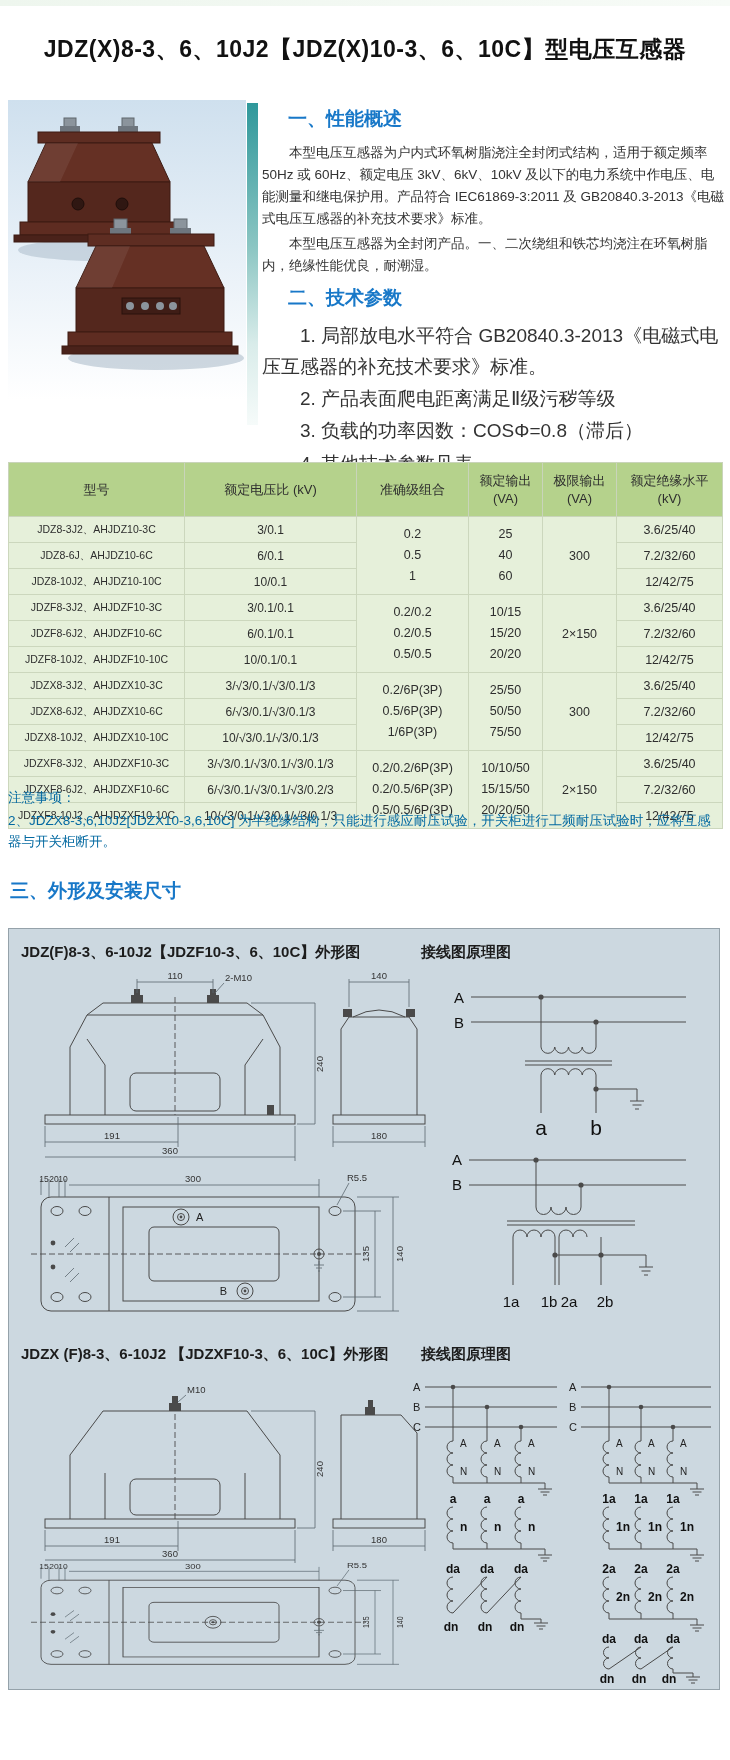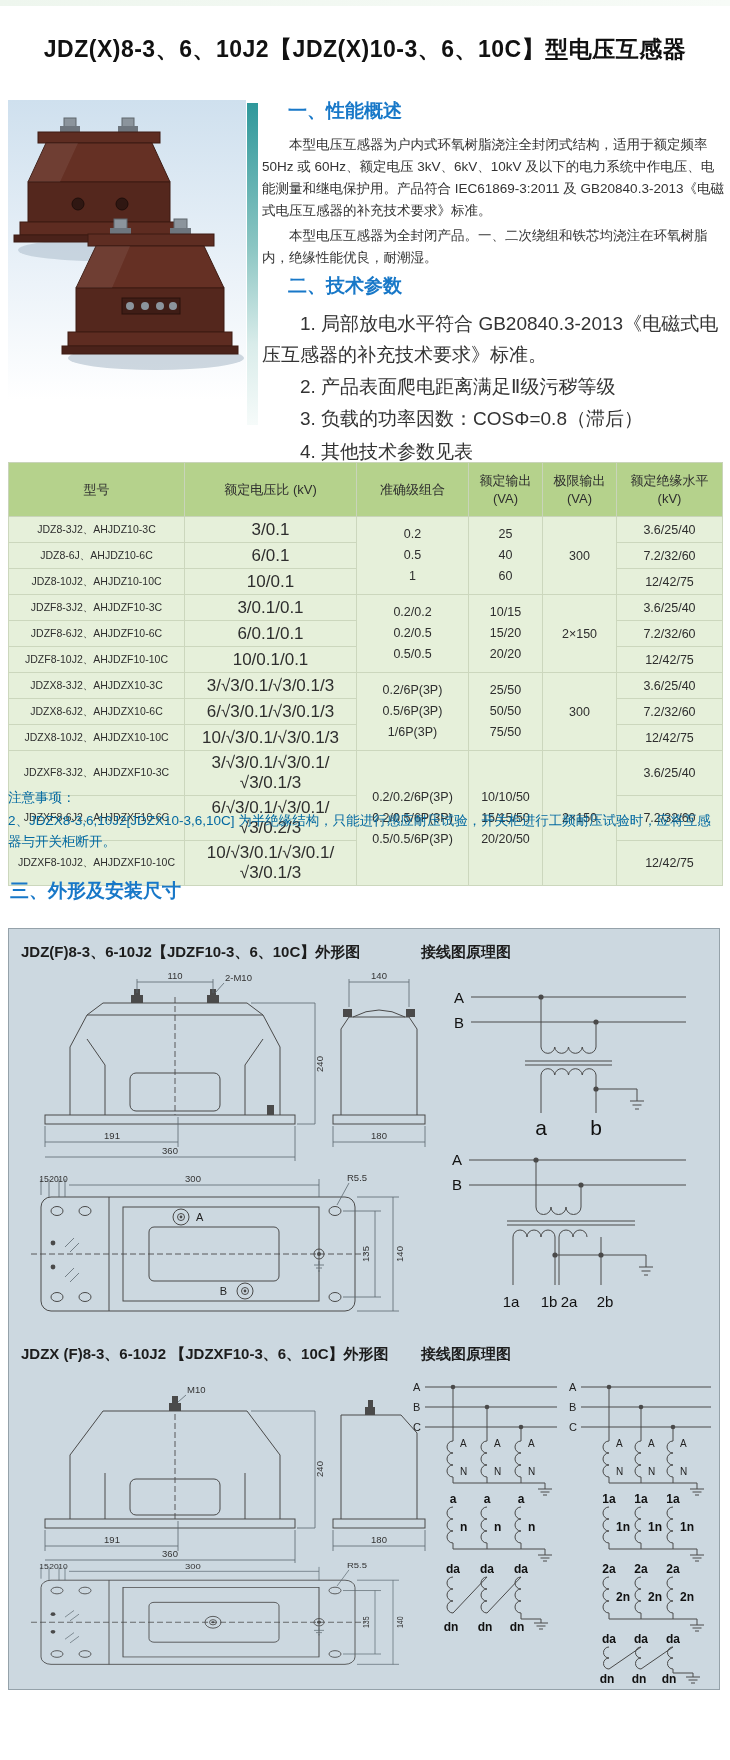--- a/index.html
+++ b/index.html
@@ -6,32 +6,32 @@
   body{width:730px;font-family:"Liberation Sans","DejaVu Sans",sans-serif;color:#333;}
   .page{position:relative;width:728px;height:1760px;background:#fff;overflow:hidden;padding-left:20px;}
   .topstrip{position:absolute;top:0;left:0;width:730px;height:6px;
             background:linear-gradient(90deg,#eef6ee,#f7fbf7);}
   .title{position:absolute;top:34px;left:0;width:730px;text-align:center;
          font-size:23px;font-weight:bold;color:#111;letter-spacing:.5px;}
   .photo{position:absolute;top:100px;left:8px;width:238px;height:300px;}
   .accent{position:absolute;top:103px;left:247px;width:11px;height:322px;
           background:linear-gradient(#2f989b,#8cc6c3 45%,#d9ecea 75%,#f6fbfa);}
   .toptext{position:absolute;top:98px;left:262px;width:462px;}
-  h2.sec{color:#1878c8;font-size:19px;font-weight:bold;margin:0 0 10px 0;padding-left:26px;}
+  h2.sec{color:#1878c8;font-size:19px;font-weight:bold;margin:8px 0 10px 0;padding-left:26px;}
   p.para{font-size:13.5px;line-height:1.62;text-indent:2em;margin:4px 0;color:#333;}
   p.lst{font-size:19px;line-height:1.6;text-indent:2em;margin:2px 0;color:#333;}
 
   table.spec{position:absolute;top:462px;left:8px;width:714px;border-collapse:collapse;
              table-layout:fixed;font-size:12.5px;color:#2e2e2e;}
   table.spec th{background:#b5d28c;font-weight:normal;font-size:13px;line-height:1.35;
                 padding:9px 2px;border:1px solid #c9d4ba;white-space:pre-line;}
   table.spec td{background:#e6f0da;border:1px solid #ccd7bd;text-align:center;
                 padding:2px 2px;height:21px;}
   table.spec td.model{font-size:10.5px;}
-  table.spec td.ratio{font-size:17px;}
+  table.spec td.ratio{font-size:12px;}
   table.spec td.pre{white-space:pre-line;line-height:21px;}
   table.spec tr.gsep td{border-top:1.5px solid #9fae90;}
   .notes{position:absolute;top:786px;left:8px;width:714px;font-size:13.5px;line-height:1.6;color:#0369a1;}
   .notes p{margin:1px 0;}
   h2.sec3{position:absolute;top:878px;left:10px;margin:0;color:#1878c8;font-size:19px;font-weight:bold;}
 
   .panel{position:absolute;top:928px;left:8px;width:712px;height:762px;
          background:#ccd8e0;border:1px solid #95a2aa;box-sizing:border-box;}
   .ptitle{position:absolute;font-size:15px;font-weight:bold;color:#1c1c1c;}
   .dwg{position:absolute;}

